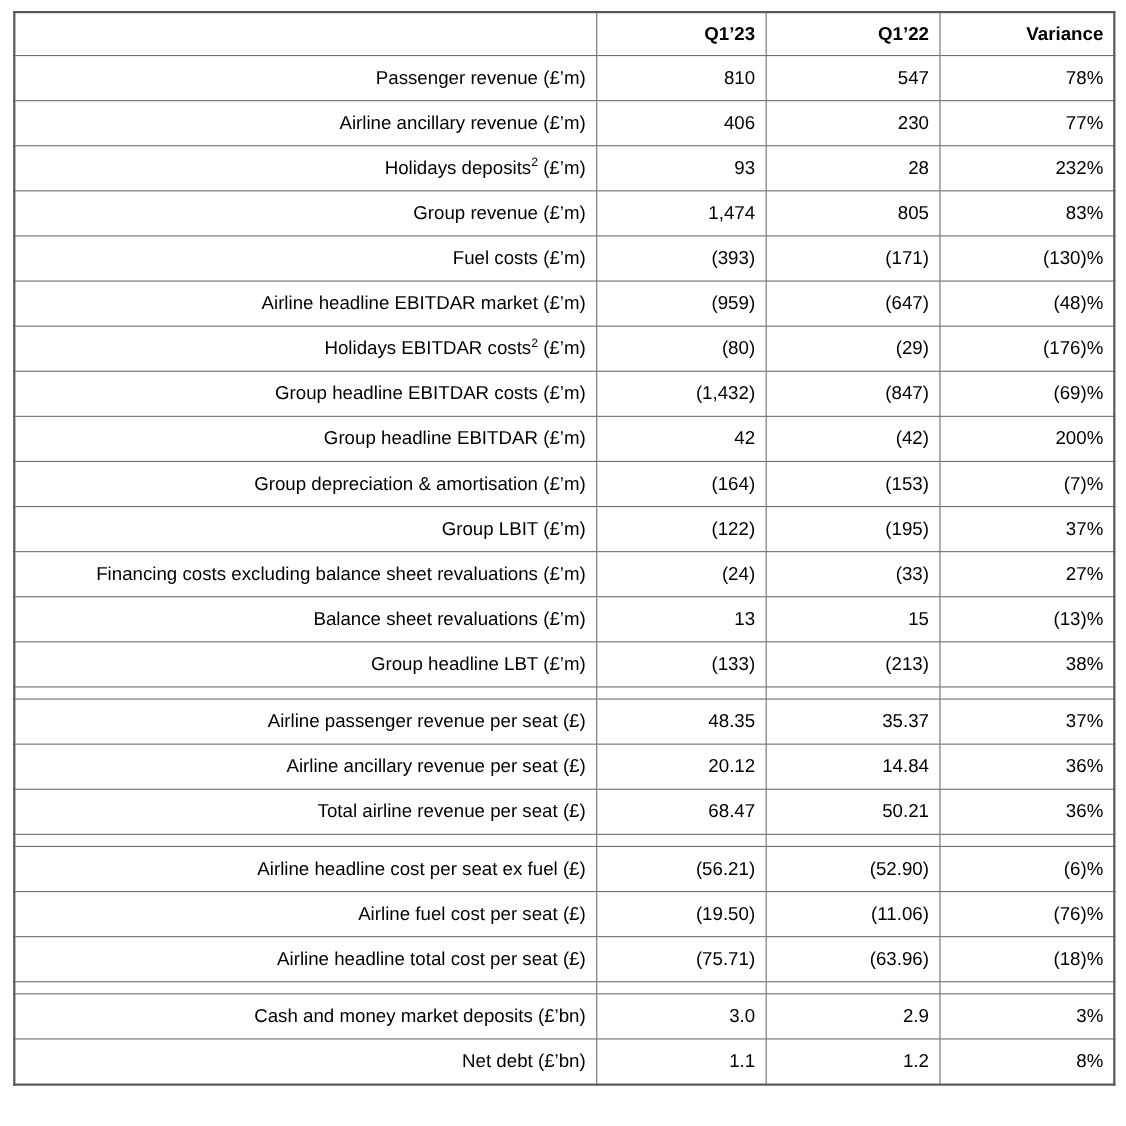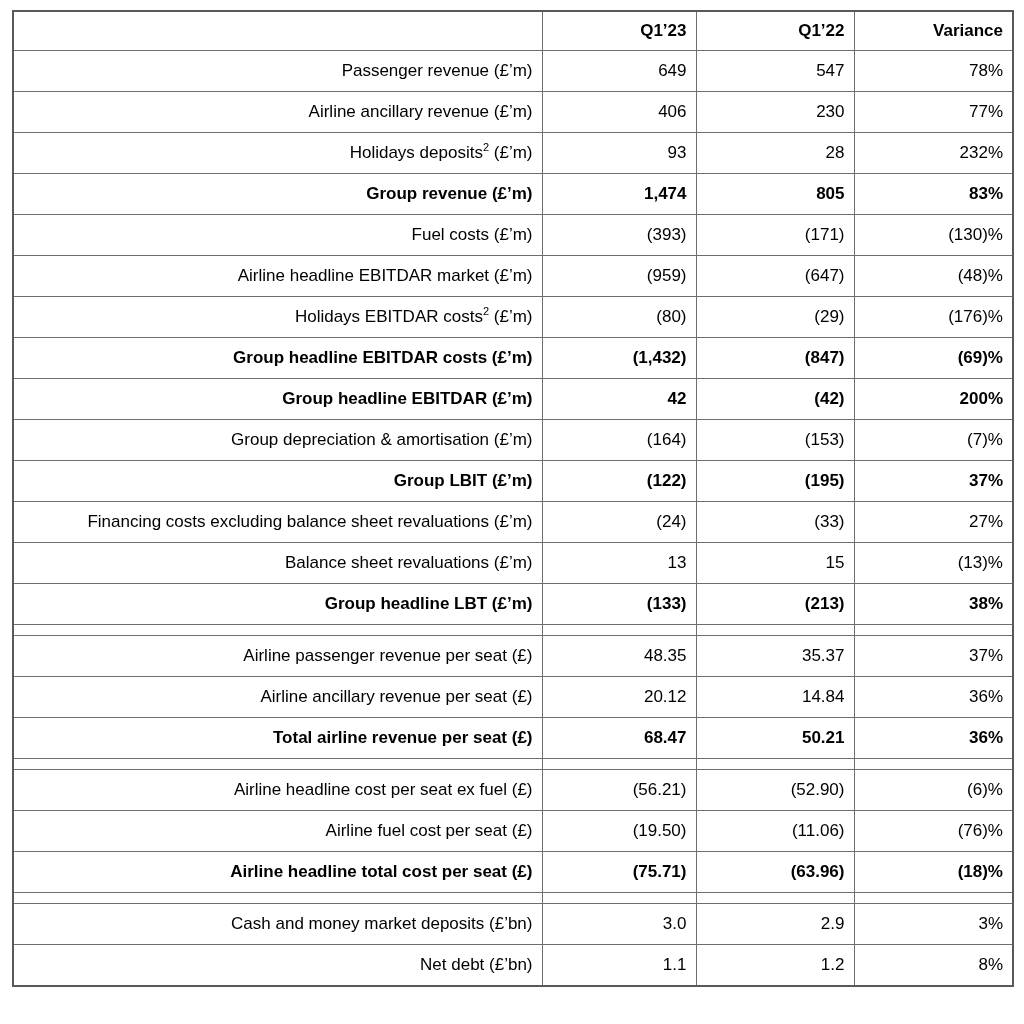--- a/index.html
+++ b/index.html
@@ -32,21 +32,21 @@
     overflow: hidden;
     box-sizing: border-box;
   }
   table.fin thead th {
     font-weight: bold;
     padding-top: 8px;
     padding-bottom: 8px;
   }
   .num { text-align: right; padding-right: 9px; }
   .label { text-align: right; }
-  tr.bold td { font-weight: bold; padding-left: 28px; }
+  tr.bold td { font-weight: normal; padding-left: 28px; }
   tr.spacer td {
     padding: 0;
     height: 11px;
     line-height: 0;
     font-size: 0;
   }
   sup {
     font-size: 11px;
     line-height: 0;
     vertical-align: super;
@@ -67,21 +67,21 @@
       <tr>
         <th class="label"></th>
         <th class="num">Q1’23</th>
         <th class="num">Q1’22</th>
         <th class="num">Variance</th>
       </tr>
     </thead>
     <tbody>
         <tr>
           <td class="label">Passenger revenue (£’m)</td>
-          <td class="num">649</td>
+          <td class="num">810</td>
           <td class="num">547</td>
           <td class="num">78%</td>
         </tr>
         <tr>
           <td class="label">Airline ancillary revenue (£’m)</td>
           <td class="num">406</td>
           <td class="num">230</td>
           <td class="num">77%</td>
         </tr>
         <tr>

